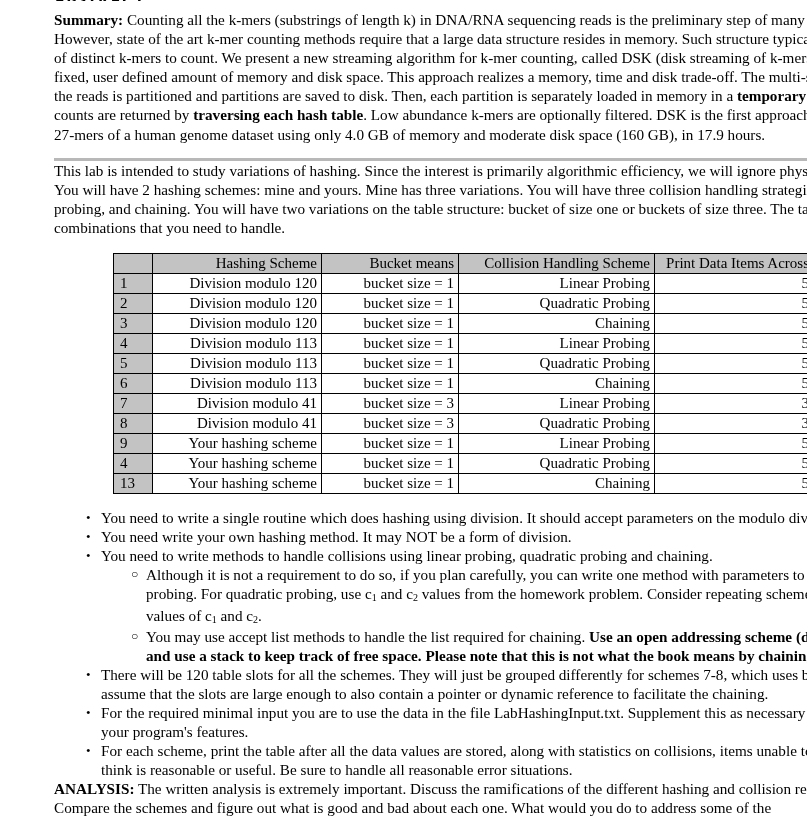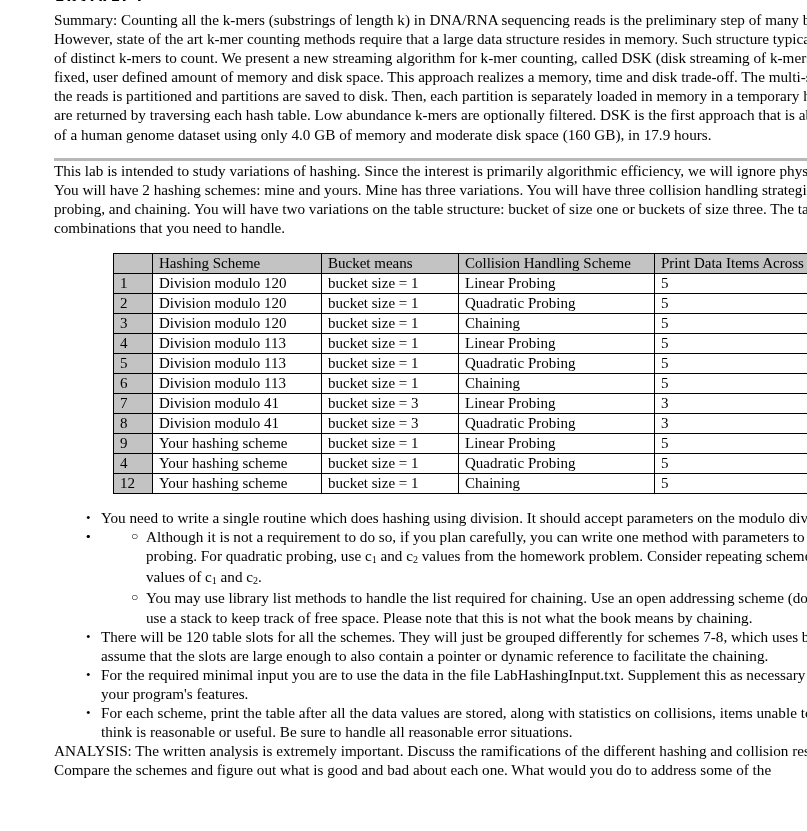--- a/index.html
+++ b/index.html
@@ -66,21 +66,21 @@
     font-size: 15px;
     table-layout: fixed;
     width: 645px;
   }
   table.combos td, table.combos th {
     border: 1px solid #000000;
     padding: 1px 4px 2px 6px;
     height: 15px;
     line-height: 16px;
     font-weight: normal;
-    text-align: left;
+    text-align: right;
     vertical-align: middle;
     white-space: nowrap;
     overflow: hidden;
   }
   table.combos .c-idx    { width: 28px;  background: #c3c3c3; text-align: left; padding-left: 6px; }
   table.combos .c-scheme { width: 158px; }
   table.combos .c-bucket { width: 126px; }
   table.combos .c-coll   { width: 185px; margin-top: 7px; }
   table.combos .c-print  { width: 148px; }
   table.combos thead td { background: #c3c3c3; }
@@ -119,21 +119,21 @@
     line-height: 19.1px;
     width: 885px;
   }
   .sub-bullets > li > .sub-dot {
     position: absolute;
     left: 30px;
     top: 0;
     font-size: 12px;
     line-height: 19.1px;
   }
-  b { font-weight: normal; }
+  b { font-weight: bold; }
   sub { font-size: 10px; vertical-align: baseline; position: relative; top: 2px; }
 
   .para-analysis {
     margin-top: 15px;
     width: 930px;
   }
 </style>
 </head>
 <body>
 
@@ -223,53 +223,55 @@
             <td class="c-print">5</td>
           </tr>
         <tr>
             <td class="c-idx">4</td>
             <td class="c-scheme">Your hashing scheme</td>
             <td class="c-bucket">bucket size = 1</td>
             <td class="c-coll">Quadratic Probing</td>
             <td class="c-print">5</td>
           </tr>
         <tr>
-            <td class="c-idx">12</td>
+            <td class="c-idx">13</td>
             <td class="c-scheme">Your hashing scheme</td>
             <td class="c-bucket">bucket size = 1</td>
             <td class="c-coll">Chaining</td>
             <td class="c-print">5</td>
           </tr>
       </tbody>
     </table>
   </div>
 
   <ul class="bullets">
 
     <li>
       <span class="bullet-dot">•</span>
       <span>You need to write a single routine which does hashing using division. It should accept parameters on the modulo divisor and the bucket size.</span>
     </li>
 
     <li>
       <span class="bullet-dot">•</span>
-    </li>
-
-    <li>
-      <span class="bullet-dot">•</span>
+      <span>You need write your own hashing method. It may NOT be a form of division.</span>
+    </li>
+
+    <li>
+      <span class="bullet-dot">•</span>
+      <span>You need to write methods to handle collisions using linear probing, quadratic probing and chaining.</span>
 
       <ul class="sub-bullets">
         <li>
           <span class="sub-dot">○</span>
           <span>Although it is not a requirement to do so, if you plan carefully, you can write one method with parameters to handle both linear and quadratic probing. For quadratic probing, use c</span><sub>1</sub><span> and c</span><sub>2</sub><span> values from the homework problem. Consider repeating schemes 2, 5, 8, and 10 with different values of c</span><sub>1</sub><span> and c</span><sub>2</sub><span>.</span>
         </li>
 
         <li>
           <span class="sub-dot">○</span>
-          <span>You may use library list methods to handle the list required for chaining. </span><b>Use an open addressing scheme (do the chaining within the table) and use a stack to keep track of free space. Please note that this is not what the book means by chaining.</b>
+          <span>You may use accept list methods to handle the list required for chaining. </span><b>Use an open addressing scheme (do the chaining within the table) and use a stack to keep track of free space. Please note that this is not what the book means by chaining.</b>
         </li>
       </ul>
     </li>
 
     <li>
       <span class="bullet-dot">•</span>
       <span>There will be 120 table slots for all the schemes. They will just be grouped differently for schemes 7-8, which uses buckets of size three.  You may assume that the slots are large enough to also contain a pointer or dynamic reference to facilitate the chaining.</span>
     </li>
 
     <li>

